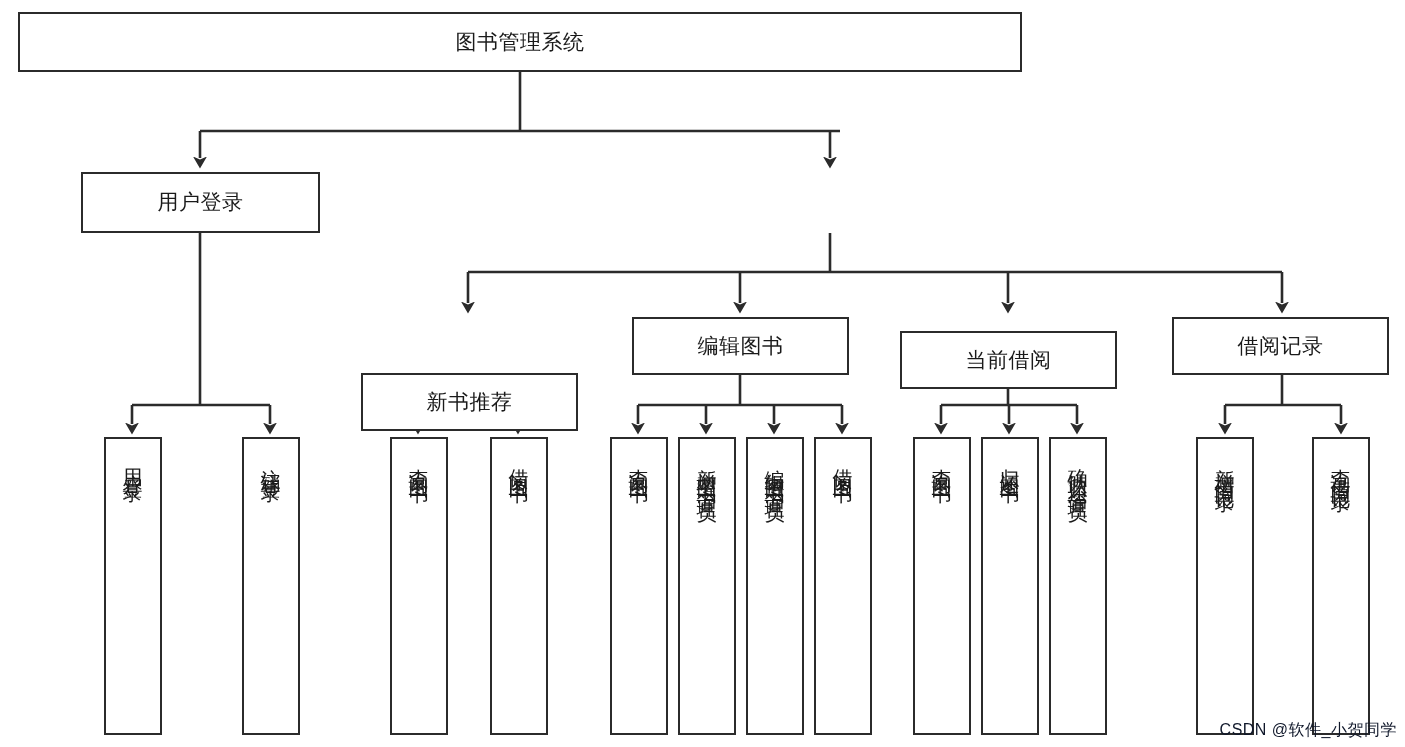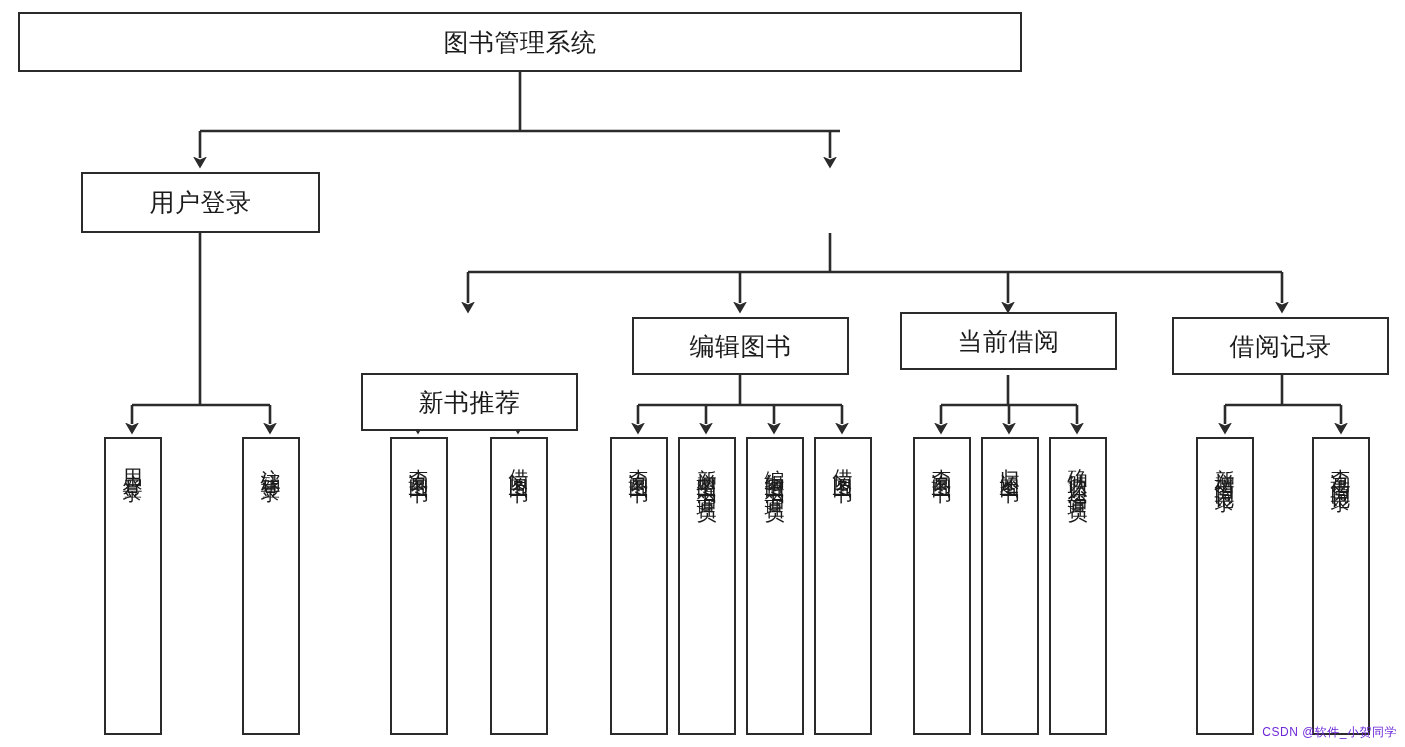--- a/index.html
+++ b/index.html
@@ -37,43 +37,43 @@
     z-index: 3;
   }
   .node .lbl {
     display: block;
     text-align: center;
     line-height: 1.15;
     white-space: nowrap;
   }
   
   .node.horiz .lbl {
-    font-size: 25px;
+    font-size: 21px;
     letter-spacing: 0.5px;
   }
   
   .node.vert {
     align-items: flex-start;
     justify-content: center;
     padding-top: 14px;
   }
   .node.vert .lbl {
     writing-mode: vertical-rl;
     text-orientation: upright;
     font-size: 20px;
     letter-spacing: 5px;
     line-height: 1;
     white-space: nowrap;
   }
   #watermark {
     position: absolute;
     right: 8px;
     bottom: 6px;
-    font-size: 12px;
-    color: #6d28d9;
+    font-size: 16px;
+    color: #0f172a;
     z-index: 5;
     white-space: nowrap;
     letter-spacing: 0.5px;
   }
 </style>
 </head>
 <body>
 
 <div id="canvas">
 
@@ -134,21 +134,21 @@
   <div class="node horiz" style="left:81px; top:172px; width:239px; height:61px;">
     <span class="lbl">用户登录</span>
   </div>
 
   <div class="node horiz" style="left:361px; top:327px; width:217px; height:58px;margin-top:46px;">
     <span class="lbl">新书推荐</span>
   </div>
   <div class="node horiz" style="left:632px; top:317px; width:217px; height:58px;">
     <span class="lbl">编辑图书</span>
   </div>
-  <div class="node horiz" style="left:900px; top:312px; width:217px; height:58px;">
+  <div class="node horiz" style="left:900px; top:331px; width:217px; height:58px;">
     <span class="lbl">当前借阅</span>
   </div>
   <div class="node horiz" style="left:1172px; top:317px; width:217px; height:58px;">
     <span class="lbl">借阅记录</span>
   </div>
 
   <div class="node vert" style="left:104px; top:437px; width:58px; height:298px;">
     <span class="lbl">用户登录</span>
   </div>
   <div class="node vert" style="left:242px; top:437px; width:58px; height:298px;">

